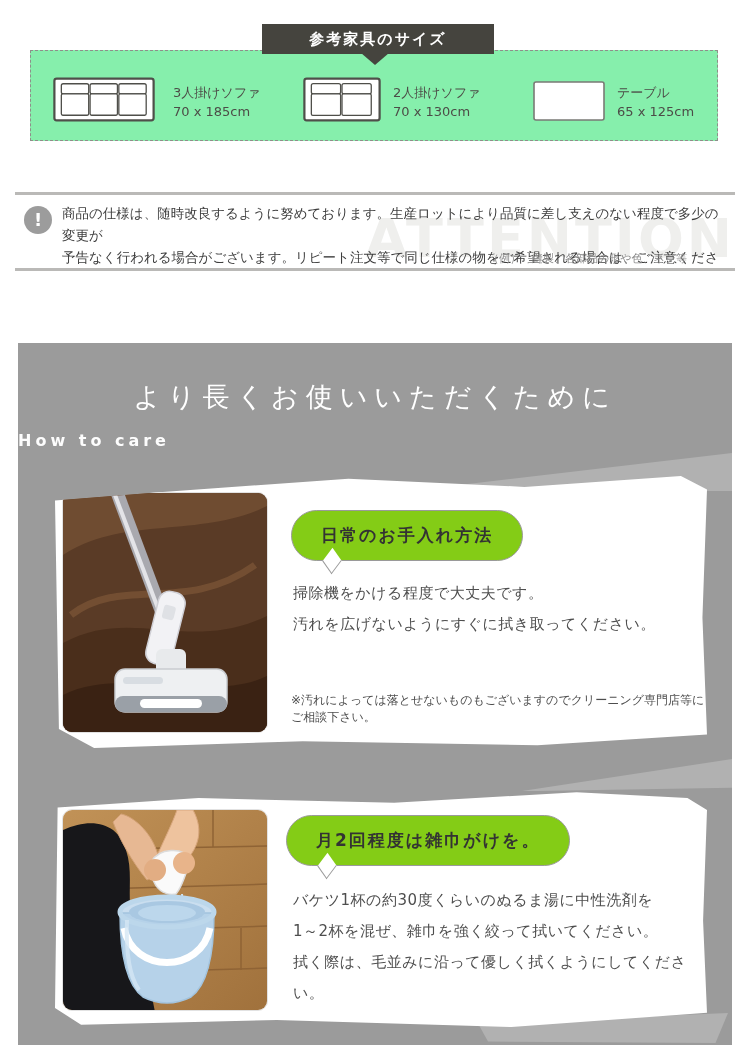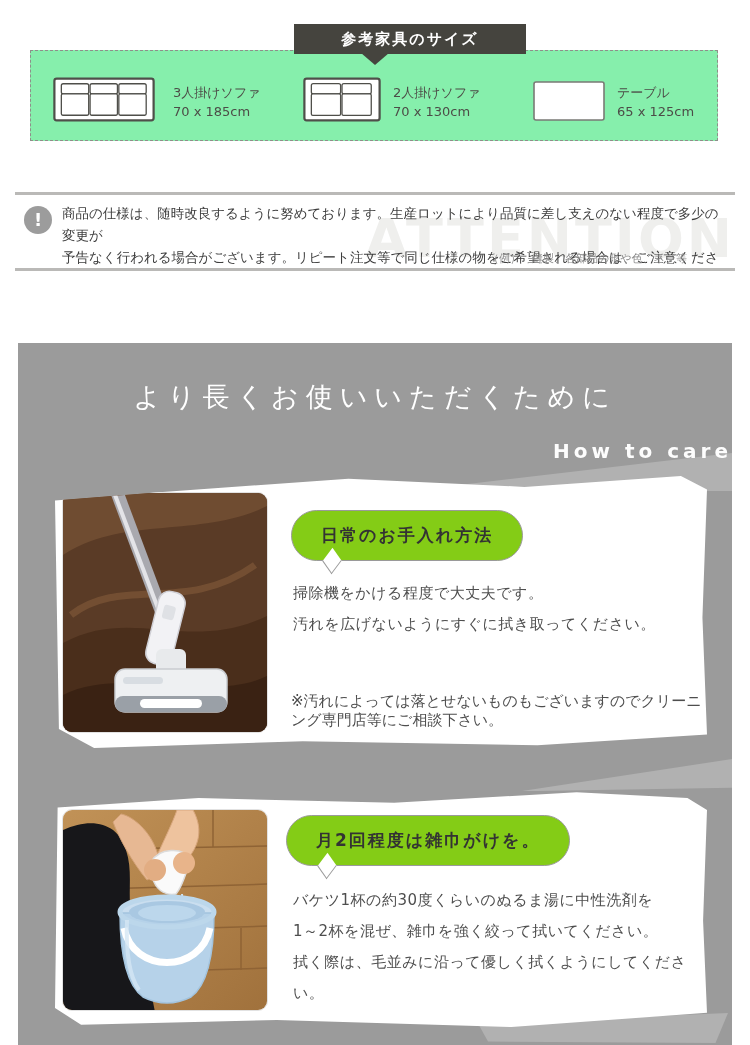--- a/index.html
+++ b/index.html
@@ -5,21 +5,21 @@
   * { margin:0; padding:0; box-sizing:border-box; }
   body { background:#fff; }
   .page { position:relative; width:750px; height:1045px; background:#ffffff;
           font-family:"DejaVu Sans","Liberation Sans",sans-serif; overflow:hidden; }
 
   
   .size-box { position:absolute; left:30px; top:50px; width:688px; height:91px;
               background:#86efac; border:1px dashed #8f8f8a; }
   .size-badge { position:absolute; left:262px; top:24px; width:232px; height:30px;
                 background:#45443e; color:#fff; font-size:15px; font-weight:bold;
-                letter-spacing:2px; text-align:center; line-height:30px; z-index:3;margin-left:32px; }
+                letter-spacing:2px; text-align:center; line-height:30px; z-index:3; }
   .badge-pointer { position:absolute; left:361px; top:53px; width:0; height:0; z-index:3;
                    border-left:14px solid transparent; border-right:14px solid transparent;
                    border-top:12px solid #45443e; }
   .furn-icon { position:absolute; }
   .furn-label { position:absolute; font-size:13px; line-height:19px; color:#4c4c47; }
 
   
   .notice { position:absolute; left:15px; top:192px; width:720px; height:79px;
             border-top:3px solid #bab9b7; border-bottom:3px solid #bab9b7; overflow:hidden; }
   .notice-watermark { position:absolute; right:0; top:12px; font-size:54px; font-weight:bold;
@@ -30,22 +30,22 @@
   .notice-text { position:absolute; left:47px; top:7px; width:665px; z-index:1;
                  font-size:13.5px; line-height:22px; color:#3d3d3d; }
   .notice-example { position:absolute; right:48px; top:56px; z-index:1;
                     font-size:11px; color:#8b8b8b; }
 
   
   .care { position:absolute; left:18px; top:315px; width:714px; height:710px; background:#9b9b9b;margin-top:28px; }
   .care-title { position:absolute; top:36px; width:100%; text-align:center;
                 font-family:"DejaVu Serif","Liberation Serif",serif;
                 font-size:27px; letter-spacing:7px; color:#ffffff; }
-  .care-sub { position:absolute; top:96px; width:100%; text-align:right;
-              font-size:20px; font-weight:bold; letter-spacing:4px; color:#fdfdfd; }
+  .care-sub { position:absolute; top:88px; width:100%; text-align:left;
+              font-size:16px; font-weight:bold; letter-spacing:4px; color:#fdfdfd; }
   .wedge { position:absolute; background:rgba(255,255,255,0.22); }
   .wedge-top { right:0; top:110px; width:292px; height:38px;
                clip-path:polygon(0 90%, 100% 0, 100% 100%, 5% 100%); }
   .wedge-mid { right:0; top:416px; width:210px; height:32px;
                clip-path:polygon(0 100%, 100% 0, 100% 90%, 8% 100%); }
   .wedge-bottom { right:4px; top:670px; width:250px; height:30px;
                   clip-path:polygon(0 35%, 100% 0, 95% 100%, 4% 95%); }
   .care-card { position:absolute; left:37px; width:652px; background:#ffffff; }
   .card-1 { top:133px; height:272px;
             clip-path:polygon(0% 9%, 16% 6%, 45% 1%, 72% 4%, 96% 0%, 100% 5%,
@@ -61,21 +61,21 @@
             padding:13px 29px; font-size:17px; font-weight:600; letter-spacing:2px; color:#333; }
   .bubble::before { content:""; position:absolute; left:32px; bottom:-9px; width:15px; height:15px;
                     background:#fff; border-right:1px solid #9a9a9a; border-bottom:1px solid #9a9a9a;
                     transform:rotate(55deg) skewX(18deg); }
   .bubble-1 { left:236px; top:34px; }
   .bubble-2 { left:231px; top:24px; }
   .card-body { position:absolute; left:238px; font-size:15px; line-height:31px;
                letter-spacing:0.5px; color:#4e4e4e; }
   .body-1 { top:102px; }
   .body-2 { top:94px; }
-  .card-note { position:absolute; left:236px; top:216px; font-size:15px; color:#4e4e4e; }
+  .card-note { position:absolute; left:236px; top:216px; font-size:12px; color:#4e4e4e; }
   svg { display:block; }
 </style>
 </head>
 <body>
 
 <div class="page">
 
   <div class="size-badge">参考家具のサイズ</div>
   <div class="badge-pointer"></div>
 

